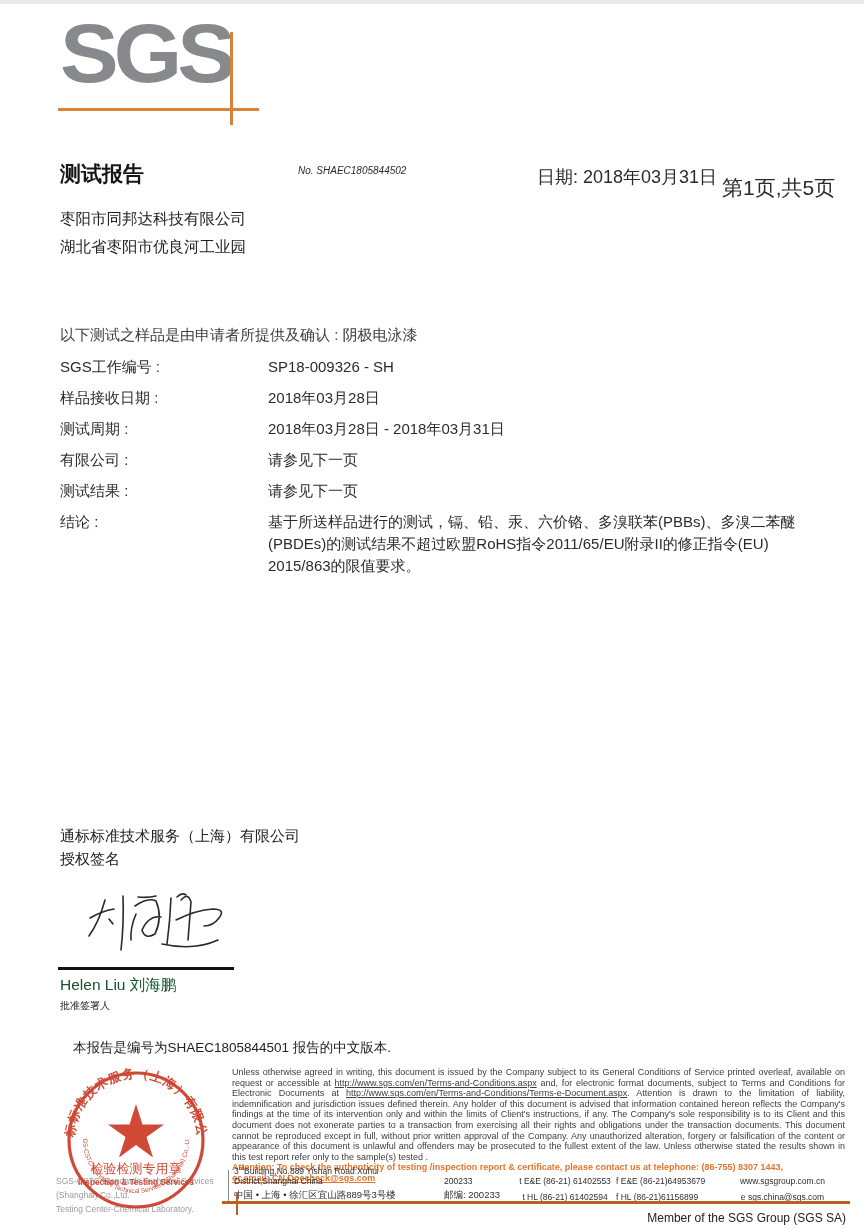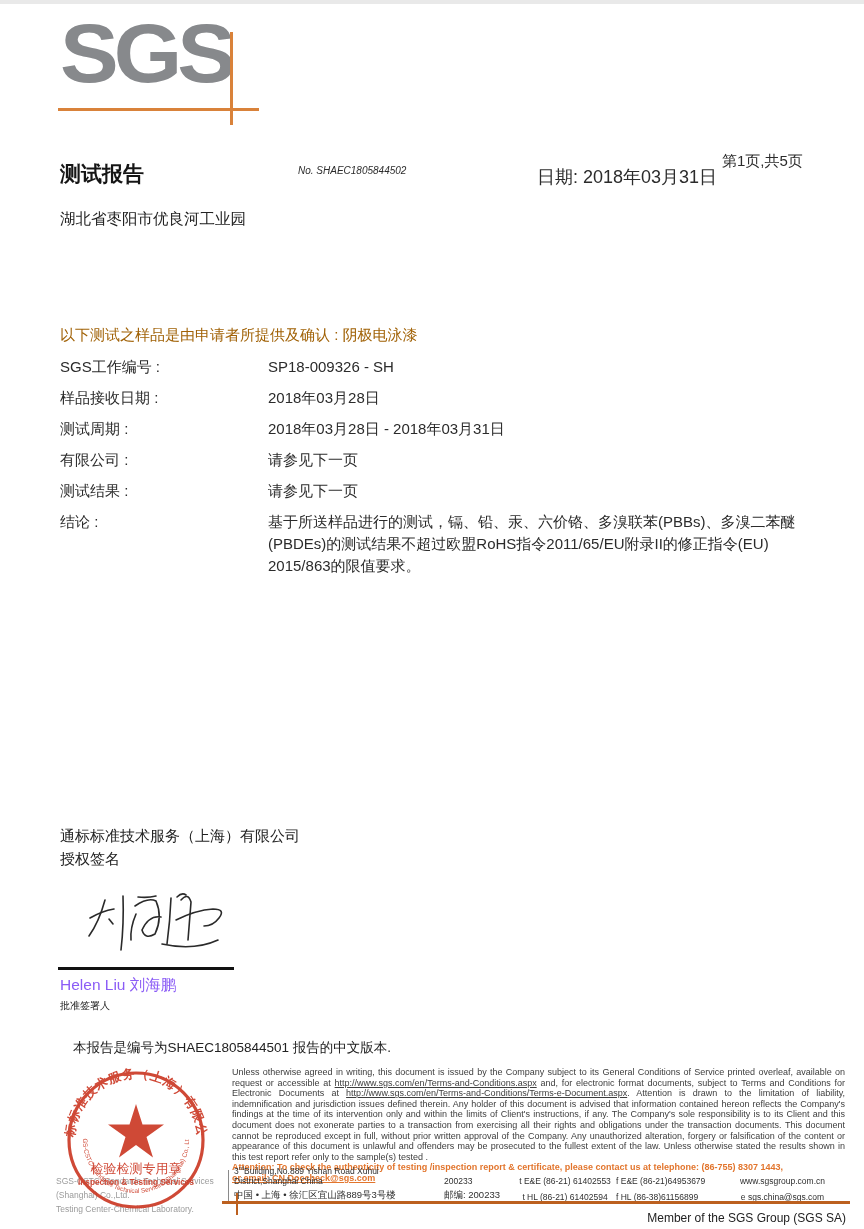--- a/index.html
+++ b/index.html
@@ -14,34 +14,34 @@
     font-family:"Liberation Sans",sans-serif;font-weight:bold;
     font-size:88px;letter-spacing:-5px;color:#87898c;
     transform:scaleY(.94);transform-origin:top left;line-height:1;
   }
   .logo-hline{position:absolute;left:58px;top:104px;width:201px;height:3px;background:#d9823a;}
   .logo-vline{position:absolute;left:230px;top:28px;width:3px;height:93px;background:#d9823a;}
   
   .report-title{position:absolute;left:60px;top:156px;font-size:21px;font-weight:bold;color:#151515;}
   .report-no{position:absolute;left:298px;top:161px;font-size:10px;font-style:italic;}
   .report-date{position:absolute;left:537px;top:161px;font-size:18px;}
-  .report-page{position:absolute;left:722px;top:148px;font-size:15px;}
+  .report-page{position:absolute;left:722px;top:170px;font-size:21px;}
   
   .applicant{position:absolute;left:60px;top:201px;font-size:15.5px;line-height:28px;color:#222;}
   
-  .sample-statement{position:absolute;left:60px;top:322px;font-size:15px;color:#a16207;}
+  .sample-statement{position:absolute;left:60px;top:322px;font-size:15px;color:#404040;}
   .info-table{position:absolute;left:60px;top:352px;width:752px;font-size:15px;}
   .info-row{display:flex;margin-bottom:9px;line-height:21px;}
   .info-row .lbl{width:208px;flex:0 0 208px;}
   .info-row .val{flex:1;line-height:22px;}
   
   .sig-company{position:absolute;left:60px;top:820px;font-size:15px;line-height:23px;color:#222;}
   .sig-image{position:absolute;left:78px;top:884px;}
   .sig-line{position:absolute;left:58px;top:963px;width:176px;height:3px;background:#111;}
-  .sig-name{position:absolute;left:60px;top:971px;font-size:15.5px;color:#8b5cf6;}
+  .sig-name{position:absolute;left:60px;top:971px;font-size:15.5px;color:#14532d;}
   .sig-role{position:absolute;left:60px;top:995px;font-size:10px;color:#222;}
   .version-note{position:absolute;left:73px;top:1035px;font-size:13.5px;color:#222;}
   
   .stamp{position:absolute;left:60px;top:1060px;z-index:2;opacity:.92;}
   .stamp-overlay{
     position:absolute;left:56px;top:1170px;width:195px;z-index:1;
     font-size:8.5px;line-height:14px;color:#9b9b9b;
   }
   .disclaimer{
     position:absolute;left:232px;top:1063px;width:613px;
@@ -74,20 +74,21 @@
   <div class="logo-text">SGS</div>
   <div class="logo-hline"></div>
   <div class="logo-vline"></div>
 
   <div class="report-title">测试报告</div>
   <div class="report-no">No. SHAEC1805844502</div>
   <div class="report-date">日期: 2018年03月31日</div>
   <div class="report-page">第1页,共5页</div>
 
   <div class="applicant">
+    <div>枣阳市同邦达科技有限公司</div>
     <div>湖北省枣阳市优良河工业园</div>
   </div>
 
   <div class="sample-statement">以下测试之样品是由申请者所提供及确认 : 阴极电泳漆</div>
 
   <div class="info-table">
     <div class="info-row">
       <span class="lbl">SGS工作编号 :</span>
       <span class="val">SP18-009326 - SH</span>
     </div>
@@ -176,21 +177,21 @@
       <span class="c1"><span>3</span><sup>rd</sup><span>Building,No.889 Yishan Road Xuhui District,Shanghai China</span></span>
       <span class="c2">200233</span>
       <span class="c3">t E&amp;E (86-21) 61402553</span>
       <span class="c4">f E&amp;E (86-21)64953679</span>
       <span class="c5">www.sgsgroup.com.cn</span>
     </div>
     <div class="addr-row">
       <span class="c1 addr-cn">中国 • 上海 • 徐汇区宜山路889号3号楼</span>
       <span class="c2 addr-cn">邮编: 200233</span>
       <span class="c3">t HL (86-21) 61402594</span>
-      <span class="c4">f HL (86-38)61156899</span>
+      <span class="c4">f HL (86-21)61156899</span>
       <span class="c5">e  sgs.china@sgs.com</span>
     </div>
   </div>
 
   <div class="footer-rule"></div>
   <div class="footer-tick"></div>
   <div class="member-line">Member of the SGS Group (SGS SA)</div>
 
 </div>
 

